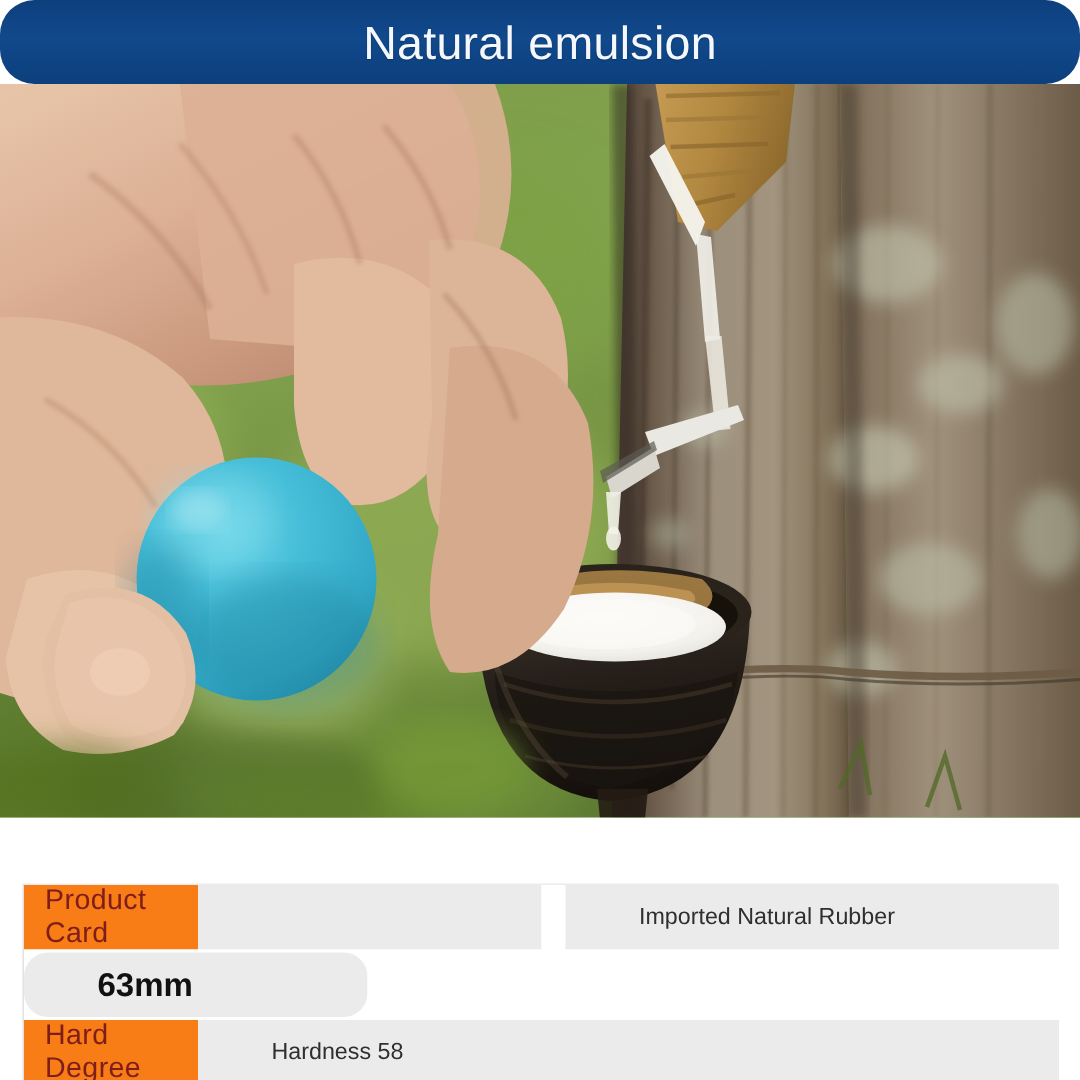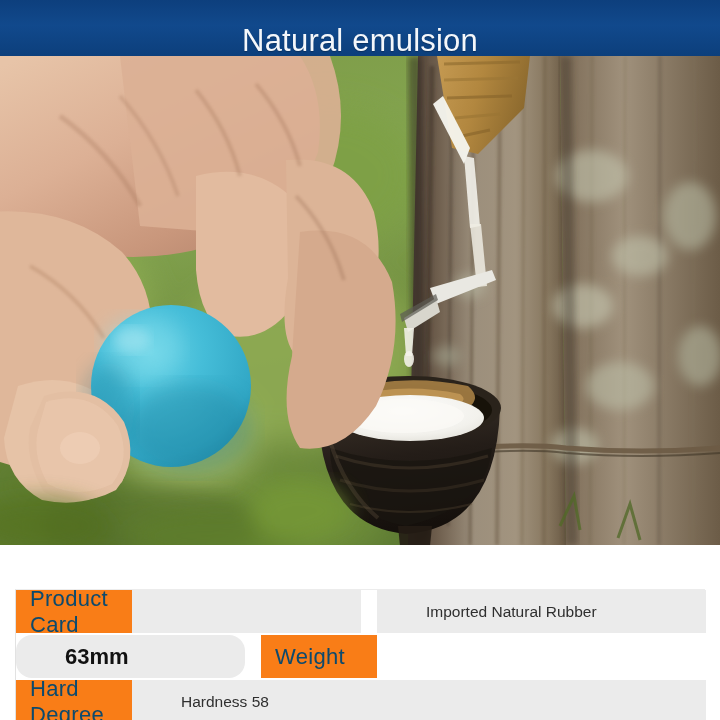--- a/index.html
+++ b/index.html
@@ -21,23 +21,24 @@
   }
 
   
   .banner {
     position: absolute;
     left: 0; top: 0;
     width: 720px; height: 56px;
     background: #0e4280;
     background: linear-gradient(180deg, #0d3f7d 0%, #11498c 45%, #0c3f7c 100%);
     display: flex;
-    align-items: flex-end;
+    align-items: center;
     justify-content: center;
     overflow: hidden;
+    border-radius: 23px;
   }
   .banner-title {
     color: #f4f7fb;
     font-size: 31px;
     letter-spacing: 0.2px;
     font-weight: 400;
     line-height: 1;
     text-shadow: 0 1px 1px rgba(0,0,0,0.25);
     white-space: nowrap;
   }
@@ -75,22 +76,22 @@
   .spec-row.r3 { top: 90px; }
 
   .cell {
     box-sizing: border-box;
     display: flex;
     align-items: center;
     height: 43px;
   }
   .cell-label {
     background: #f97d17;
-    color: #0c4a6e;
-    font-size: 22px;
+    color: #7f1d1d;
+    font-size: 19px;
     padding-left: 14px;
     letter-spacing: 0.3px;
     width: 116px;
     flex: 0 0 116px;
     text-shadow: 0 0 1px rgba(0,0,0,0.05);
   }
   .cell-value {
     background: #ebebeb;
     color: #2f2f2f;
     font-size: 15.5px;
@@ -366,21 +367,20 @@
       <div class="cell cell-label">Product Card</div>
       <div class="cell cell-empty"></div>
       <div class="cell cell-spacer-h"></div>
       <div class="cell cell-value cell-tail">Imported Natural Rubber</div>
     </div>
     <div class="row-gap g1"></div>
 
     <div class="spec-row r2">
       <div class="cell cell-value wide big">63mm</div>
       <div class="cell cell-spacer-h"></div>
-      <div class="cell cell-label">Weight</div>
     </div>
     <div class="row-gap g2"></div>
 
     <div class="spec-row r3">
       <div class="cell cell-label">Hard Degree</div>
       <div class="cell cell-value cell-tail">Hardness 58</div>
     </div>
 
   </div>
 

